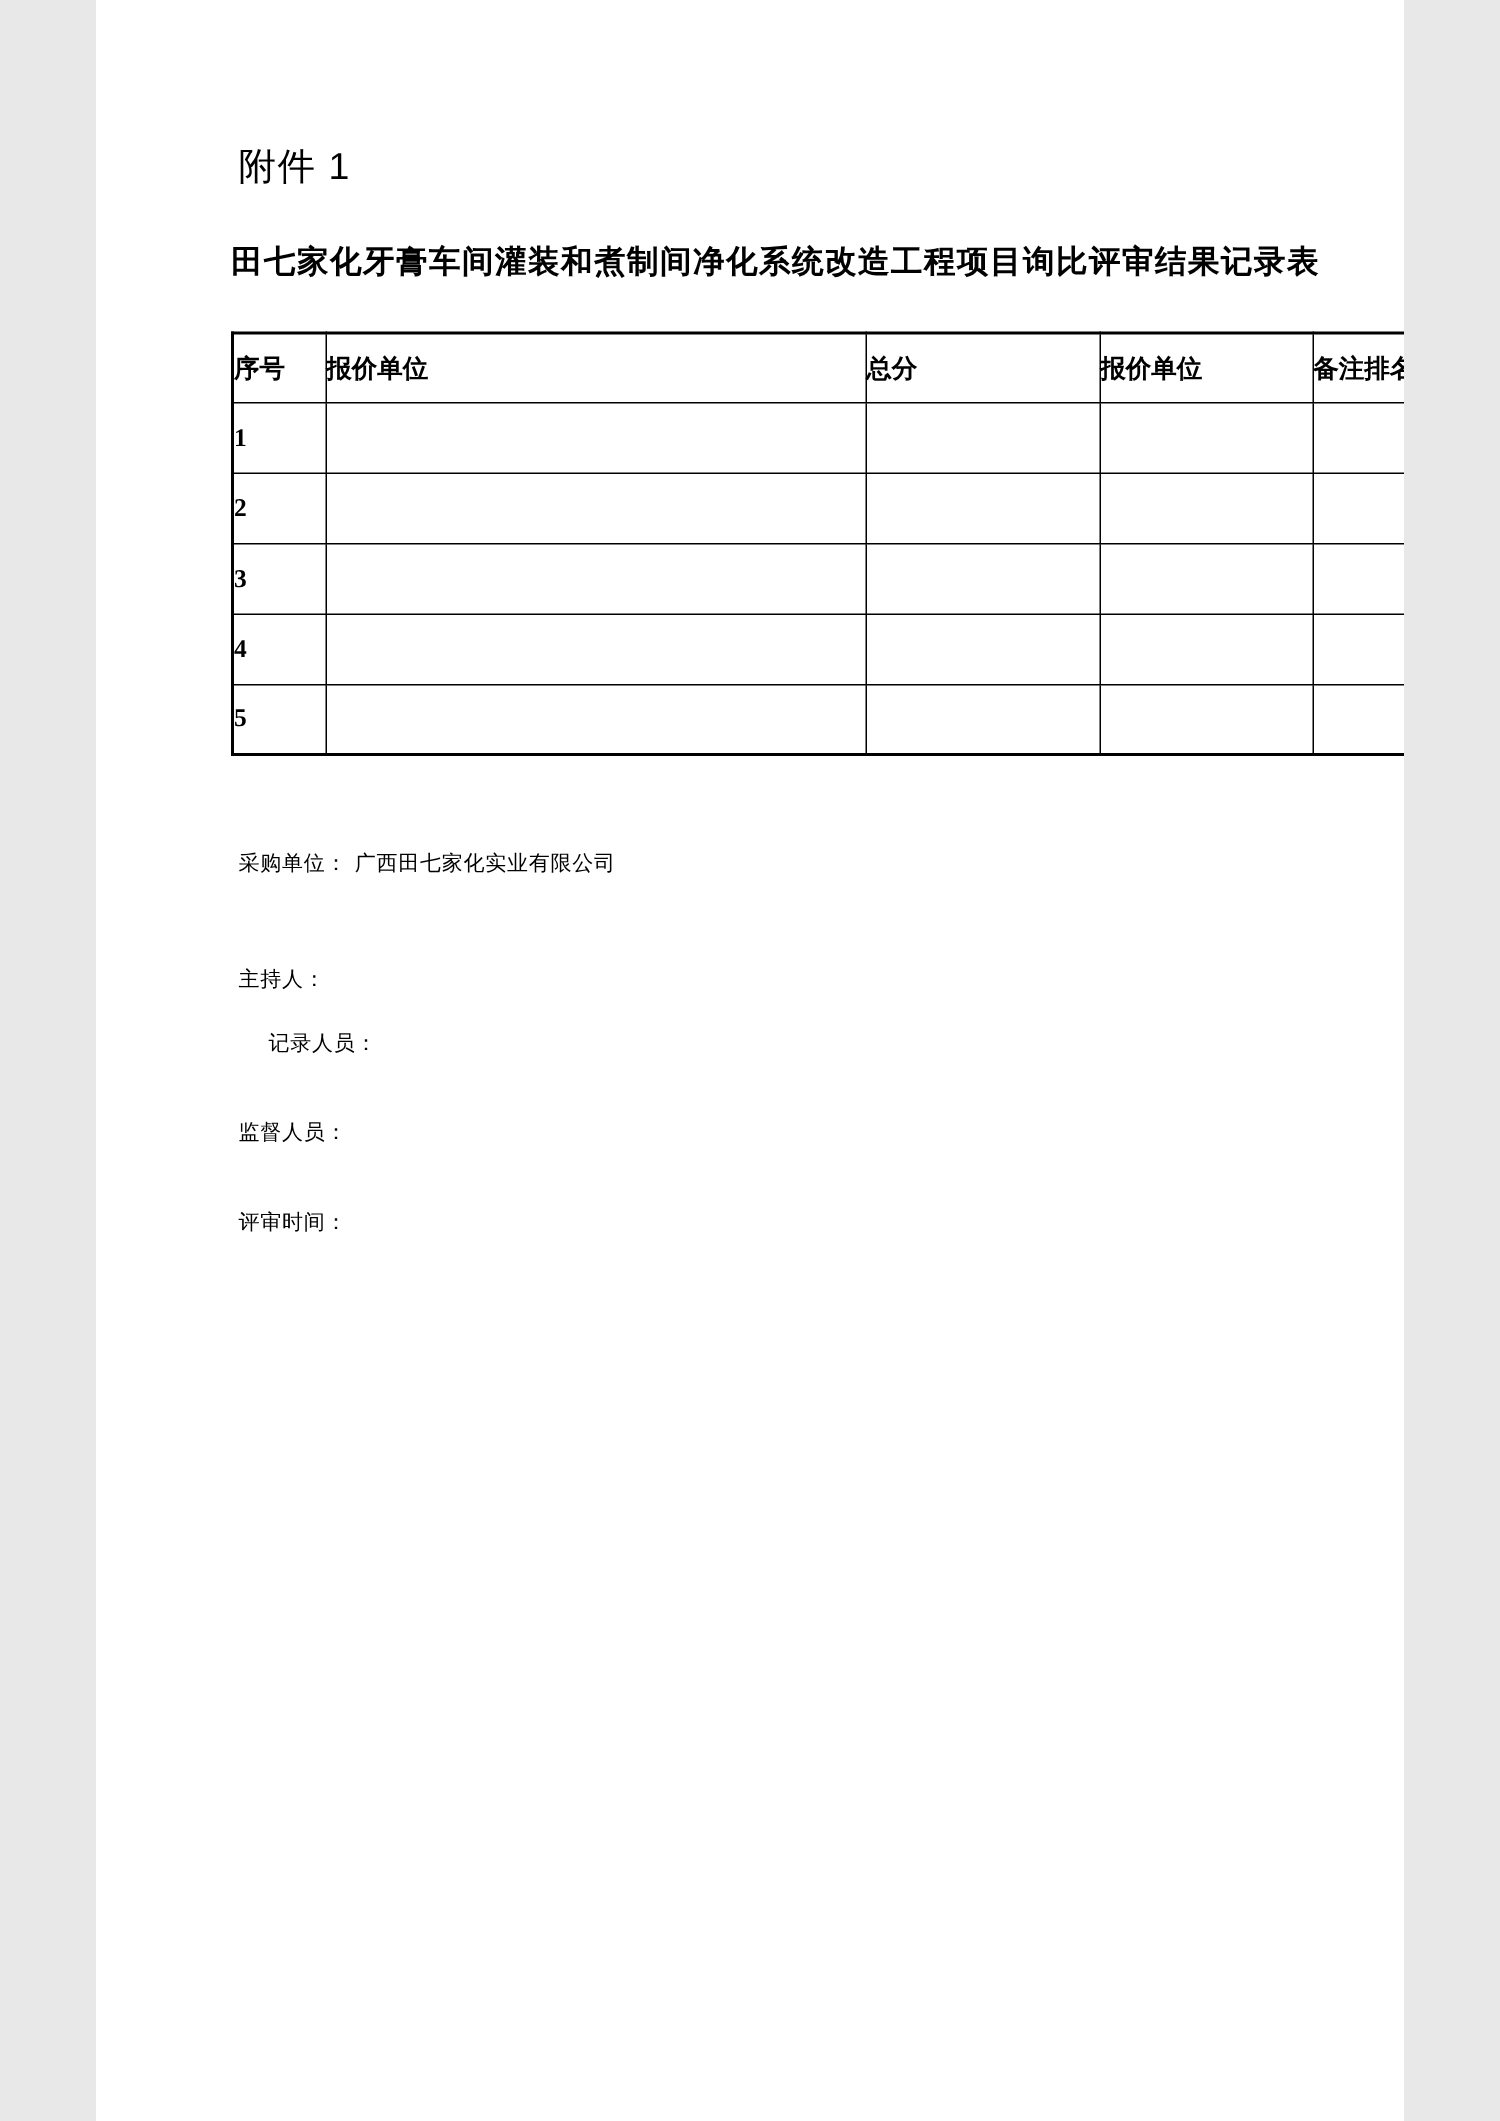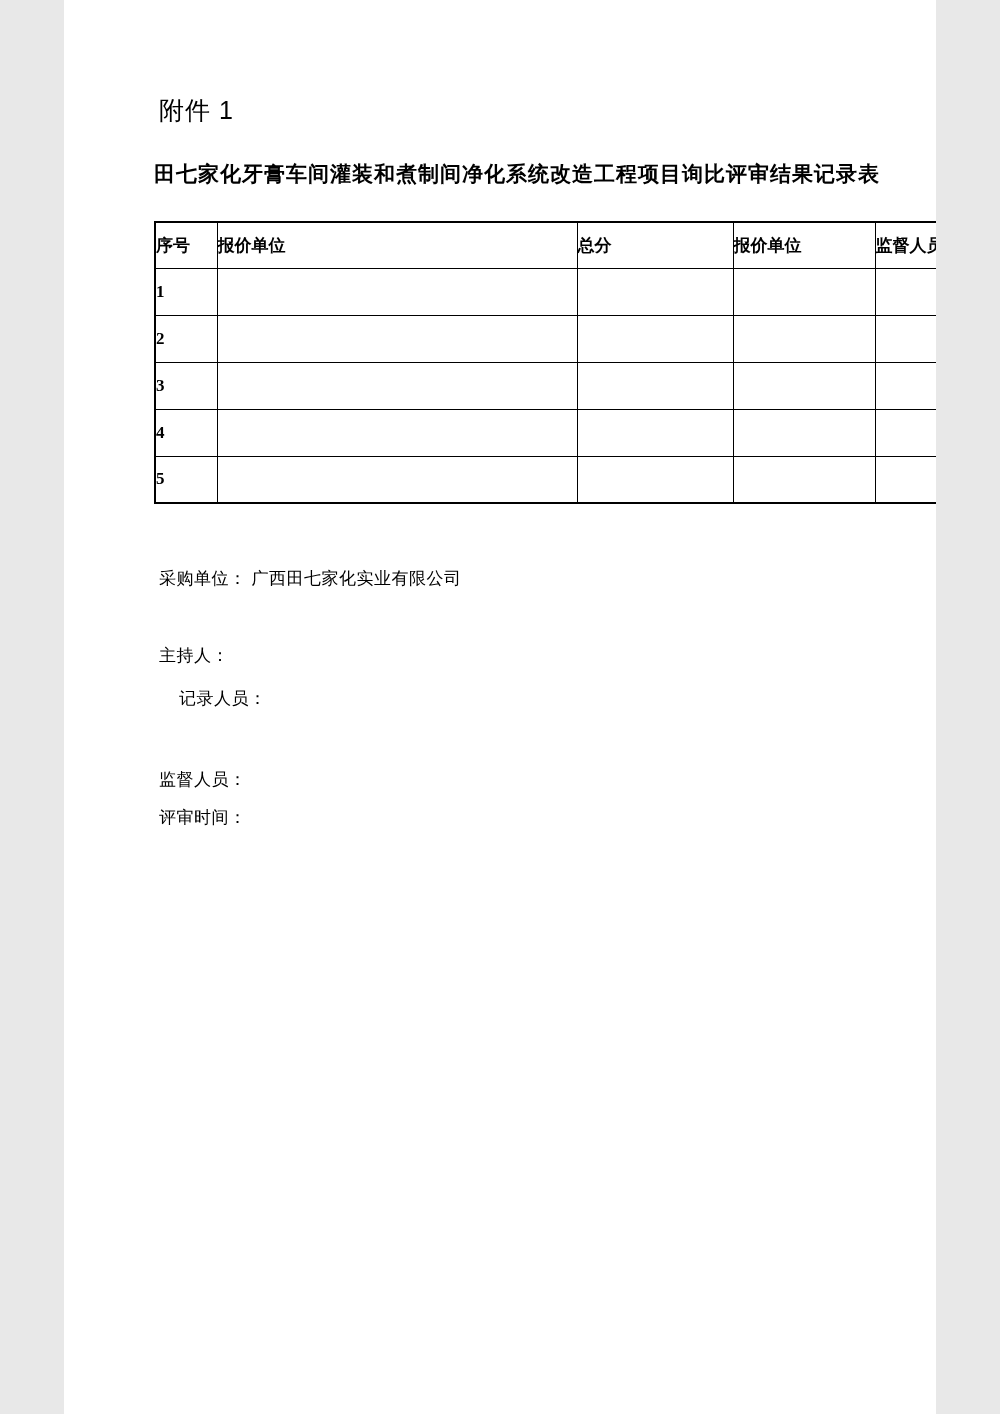--- a/index.html
+++ b/index.html
@@ -49,29 +49,29 @@
     font-size: 17px;
     font-weight: bold;
     font-family: "Liberation Serif", "DejaVu Serif", serif;
     padding: 0;
   }
   table.results-table tr.header-row { height: 46px; }
   table.results-table tr.data-row { height: 47px; }
   .info-line {
     position: absolute;
     left: 95px;
-    font-size: 17px;
+    font-size: 14px;
     letter-spacing: 0.5px;
     white-space: nowrap;
   }
   .info-line .value { margin-left: 5px; }
   .line-purchaser  { top: 567px; }
   .line-host       { top: 644px; }
   .line-recorder   { top: 687px; margin-left: 20px; }
-  .line-supervisor { top: 768px; }
+  .line-supervisor { top: 746px; }
   .line-reviewtime { top: 806px; }
   .page-number {
     position: absolute;
     left: 0;
     width: 956px;
     top: 1296px;
     text-align: center;
     font-size: 16px;
   }
 </style>
@@ -91,21 +91,21 @@
       <col style="width:156px">
       <col style="width:142px">
       <col style="width:107px">
     </colgroup>
     <tbody>
       <tr class="header-row">
         <td>序号</td>
         <td>报价单位</td>
         <td>总分</td>
         <td>报价单位</td>
-        <td>监督人员</td>
+        <td>备注排名</td>
       </tr>
       <tr class="data-row">
         <td>1</td>
         <td></td>
         <td></td>
         <td></td>
         <td></td>
       </tr>
       <tr class="data-row">
         <td>2</td>

